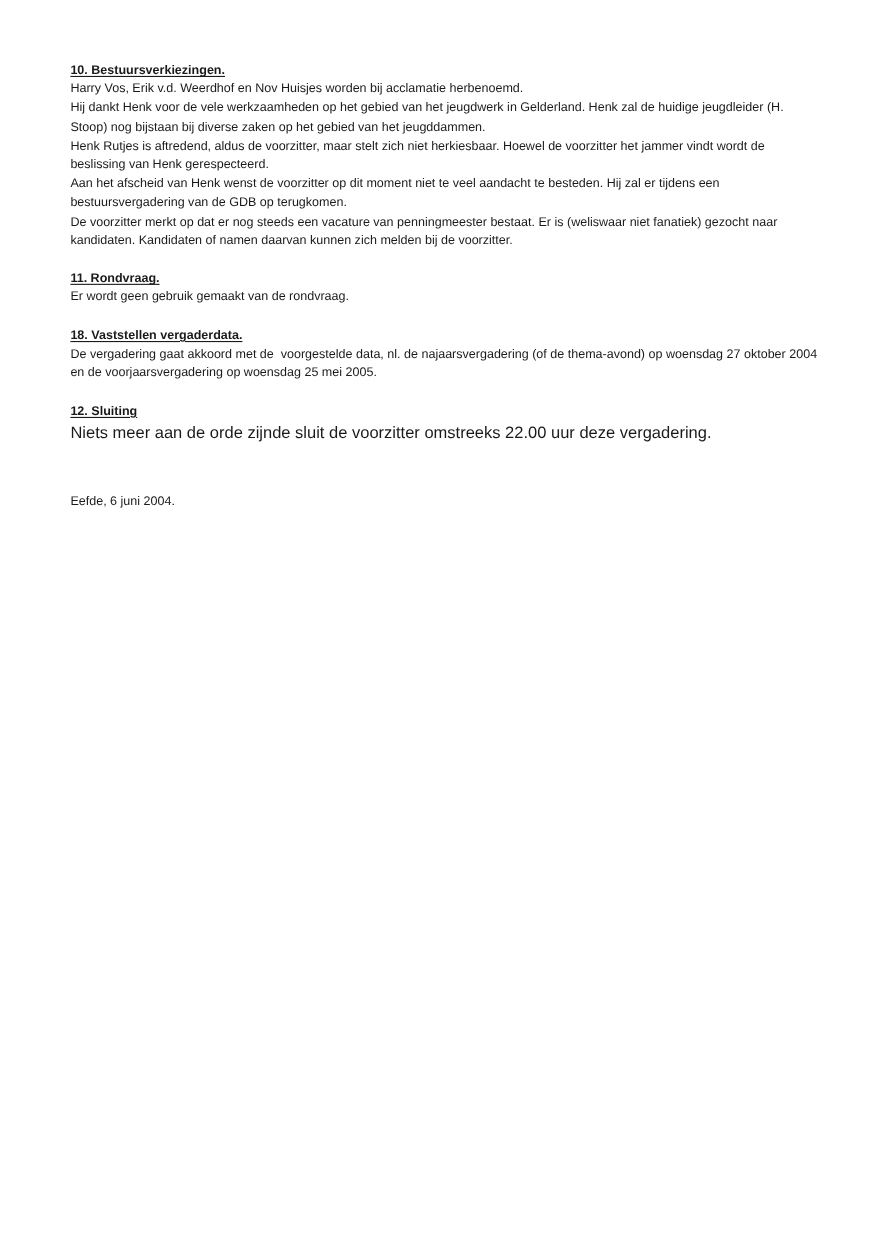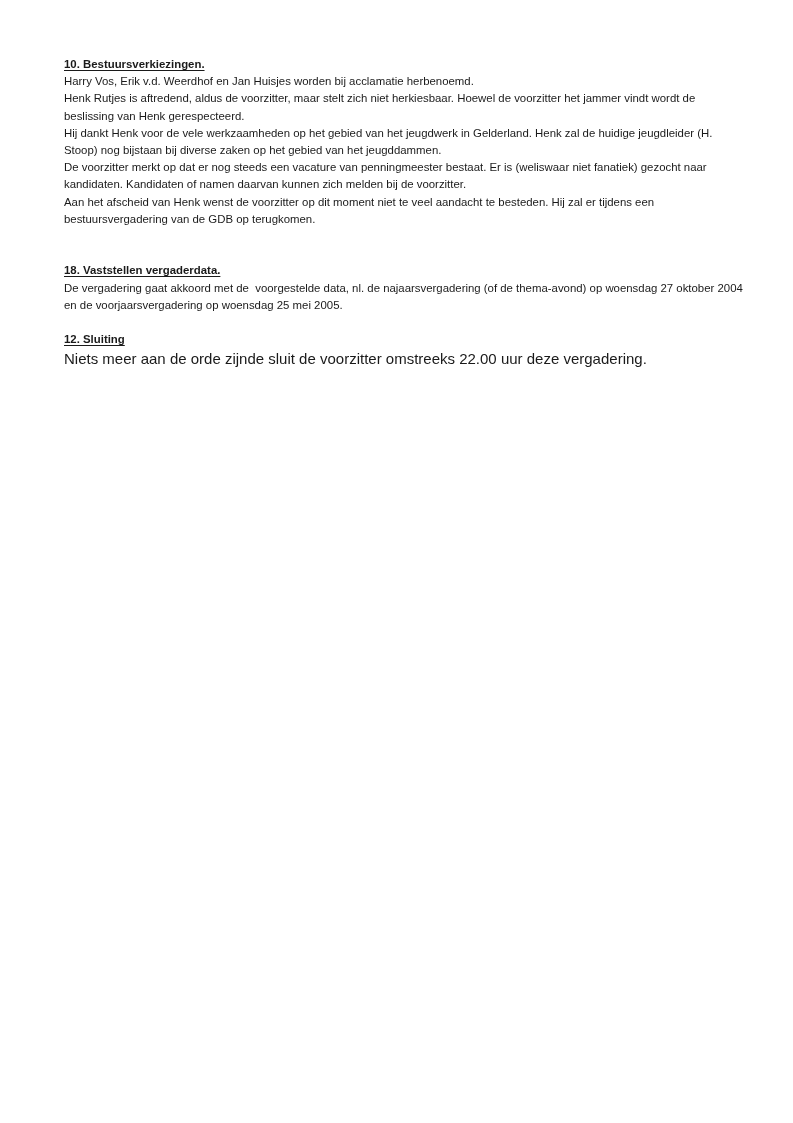--- a/index.html
+++ b/index.html
@@ -69,45 +69,48 @@
   }
 </style>
 </head>
 <body>
 
 <div class="page">
   <div class="doc-body">
 
     <div class="block">
       <p class="heading"><span class="h-text">10. Bestuursverkiezingen.</span></p>
-      <p class="para">Harry Vos, Erik v.d. Weerdhof en Jan Huisjes worden bij acclamatie herbenoemd.</p>
+      <p class="para">Harry Vos, Erik v.d. Weerdhof en Nov Huisjes worden bij acclamatie herbenoemd.</p>
+      <p class="para">Hij dankt Henk voor de vele werkzaamheden op het gebied van het jeugdwerk in Gelderland. Henk zal de huidige jeugdleider (H. Stoop) nog bijstaan bij diverse zaken op het gebied van het jeugddammen.</p>
       <p class="para">Henk Rutjes is aftredend, aldus de voorzitter, maar stelt zich niet herkiesbaar. Hoewel de voorzitter het jammer vindt wordt de beslissing van Henk gerespecteerd.</p>
-      <p class="para">Hij dankt Henk voor de vele werkzaamheden op het gebied van het jeugdwerk in Gelderland. Henk zal de huidige jeugdleider (H. Stoop) nog bijstaan bij diverse zaken op het gebied van het jeugddammen.</p>
+      <p class="para">Aan het afscheid van Henk wenst de voorzitter op dit moment niet te veel aandacht te besteden. Hij zal er tijdens een bestuursvergadering van de GDB op terugkomen.</p>
       <p class="para">De voorzitter merkt op dat er nog steeds een vacature van penningmeester bestaat. Er is (weliswaar niet fanatiek) gezocht naar kandidaten. Kandidaten of namen daarvan kunnen zich melden bij de voorzitter.</p>
-      <p class="para">Aan het afscheid van Henk wenst de voorzitter op dit moment niet te veel aandacht te besteden. Hij zal er tijdens een bestuursvergadering van de GDB op terugkomen.</p>
     </div>
 
     <div class="spacer"></div>
 
     <div class="block">
+      <p class="heading"><span class="h-text">11. Rondvraag.</span></p>
+      <p class="para">Er wordt geen gebruik gemaakt van de rondvraag.</p>
     </div>
 
     <div class="spacer"></div>
 
     <div class="block">
       <p class="heading"><span class="h-text">18. Vaststellen vergaderdata.</span></p>
       <p class="para">De vergadering gaat akkoord met de  voorgestelde data, nl. de najaarsvergadering (of de thema-avond) op woensdag 27 oktober 2004 en de voorjaarsvergadering op woensdag 25 mei 2005.</p>
     </div>
 
     <div class="spacer"></div>
 
     <div class="block">
       <p class="heading"><span class="h-text">12. Sluiting</span></p>
       <p class="closing-line">Niets meer aan de orde zijnde sluit de voorzitter omstreeks 22.00 uur deze vergadering.</p>
     </div>
 
     <div class="sign-gap"></div>
 
     <div class="block">
+      <p class="signature">Eefde, 6 juni 2004.</p>
     </div>
 
   </div>
 </div>
 
 </body></html>

